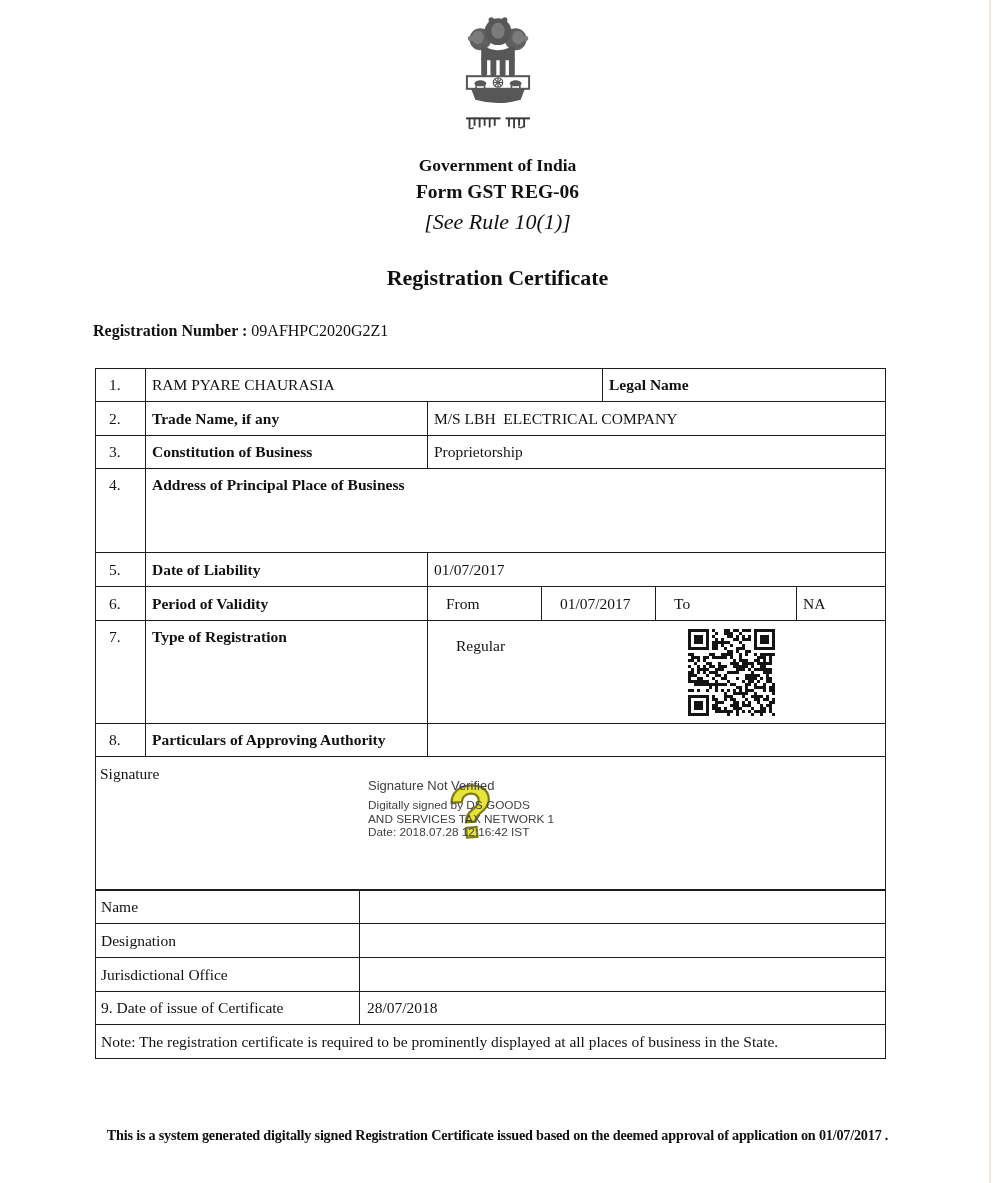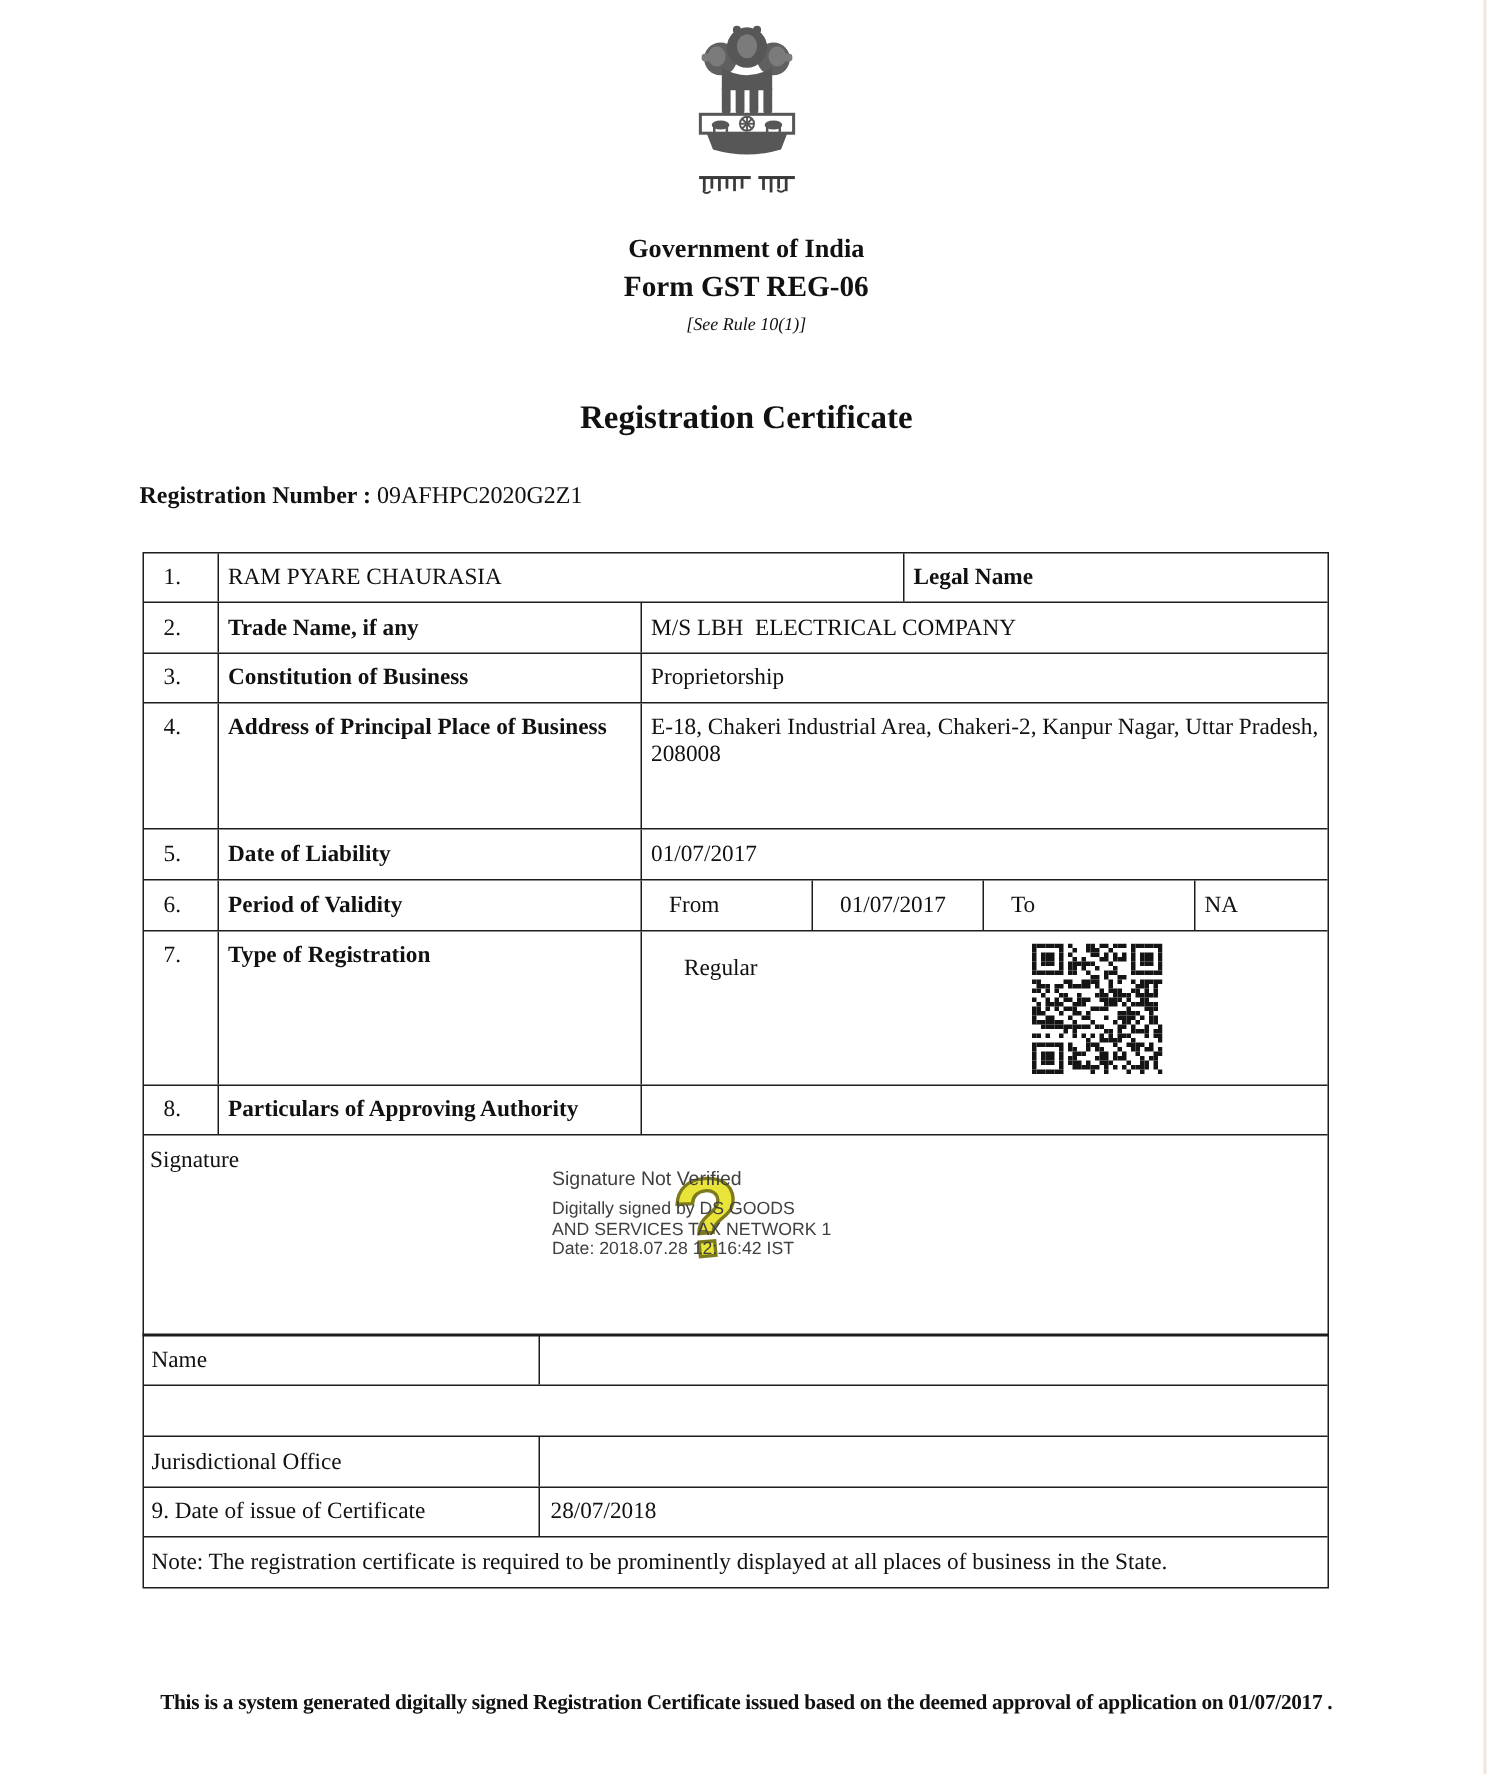--- a/index.html
+++ b/index.html
@@ -12,21 +12,21 @@
   .page { position: relative; width: 995px; height: 1183px; background:#fff; overflow:hidden; }
   .edge-line { position:absolute; right:4px; top:0; bottom:0; width:2px; background:#efe6e0; }
 
   
   .emblem { position:absolute; left:456px; top:8px; width:84px; height:128px; }
   .emblem svg { display:block; }
 
   
   .h-gov   { position:absolute; top:155px; left:0; width:100%; text-align:center; font-size:17.5px; font-weight:bold; }
   .h-form  { position:absolute; top:181px; left:0; width:100%; text-align:center; font-size:19.5px; font-weight:bold; }
-  .h-rule  { position:absolute; top:209px; left:0; width:100%; text-align:center; font-size:12px; font-style:italic; }
+  .h-rule  { position:absolute; top:209px; left:0; width:100%; text-align:center; font-size:22px; font-style:italic; }
   .h-cert  { position:absolute; top:265px; left:0; width:100%; text-align:center; font-size:22px; font-weight:bold; }
 
   .regnum { position:absolute; top:322px; left:93px; font-size:16px; }
   .regnum b { font-weight:bold;margin-top:25px; }
 
   
   .mt { position:absolute; left:95px; top:368px; width:791px; border:1.7px solid #1d1d1d; font-size:15.5px; }
   .row { display:flex; border-bottom:1.7px solid #1d1d1d; align-items:stretch; }
   .row:last-child { border-bottom:none; }
   .cell { border-right:1.7px solid #1d1d1d; display:flex; align-items:center; overflow:hidden; }
@@ -153,21 +153,20 @@
 
     <div class="row h33">
       <div class="cell c-num">3.</div>
       <div class="cell c-label">Constitution of Business</div>
       <div class="cell c-value">Proprietorship</div>
     </div>
 
     <div class="row h84 top">
       <div class="cell c-num">4.</div>
       <div class="cell c-label">Address of Principal Place of Business</div>
-      <div class="cell c-value">E-18, Chakeri Industrial Area, Chakeri-2, Kanpur Nagar, Uttar Pradesh, 208008</div>
     </div>
 
     <div class="row h34">
       <div class="cell c-num">5.</div>
       <div class="cell c-label">Date of Liability</div>
       <div class="cell c-value">01/07/2017</div>
     </div>
 
     <div class="row h34">
       <div class="cell c-num">6.</div>
@@ -634,20 +633,21 @@
       </div>
     </div>
   </div>
 
   <div class="lt">
     <div class="row h34">
       <div class="cell c1">Name</div>
       <div class="cell c2"></div>
     </div>
     <div class="row h34">
+      <div class="cell c1">Designation</div>
       <div class="cell c2"></div>
     </div>
     <div class="row h34">
       <div class="cell c1">Jurisdictional Office</div>
       <div class="cell c2"></div>
     </div>
     <div class="row h33">
       <div class="cell c1">9. Date of issue of Certificate</div>
       <div class="cell c2">28/07/2018</div>
     </div>

